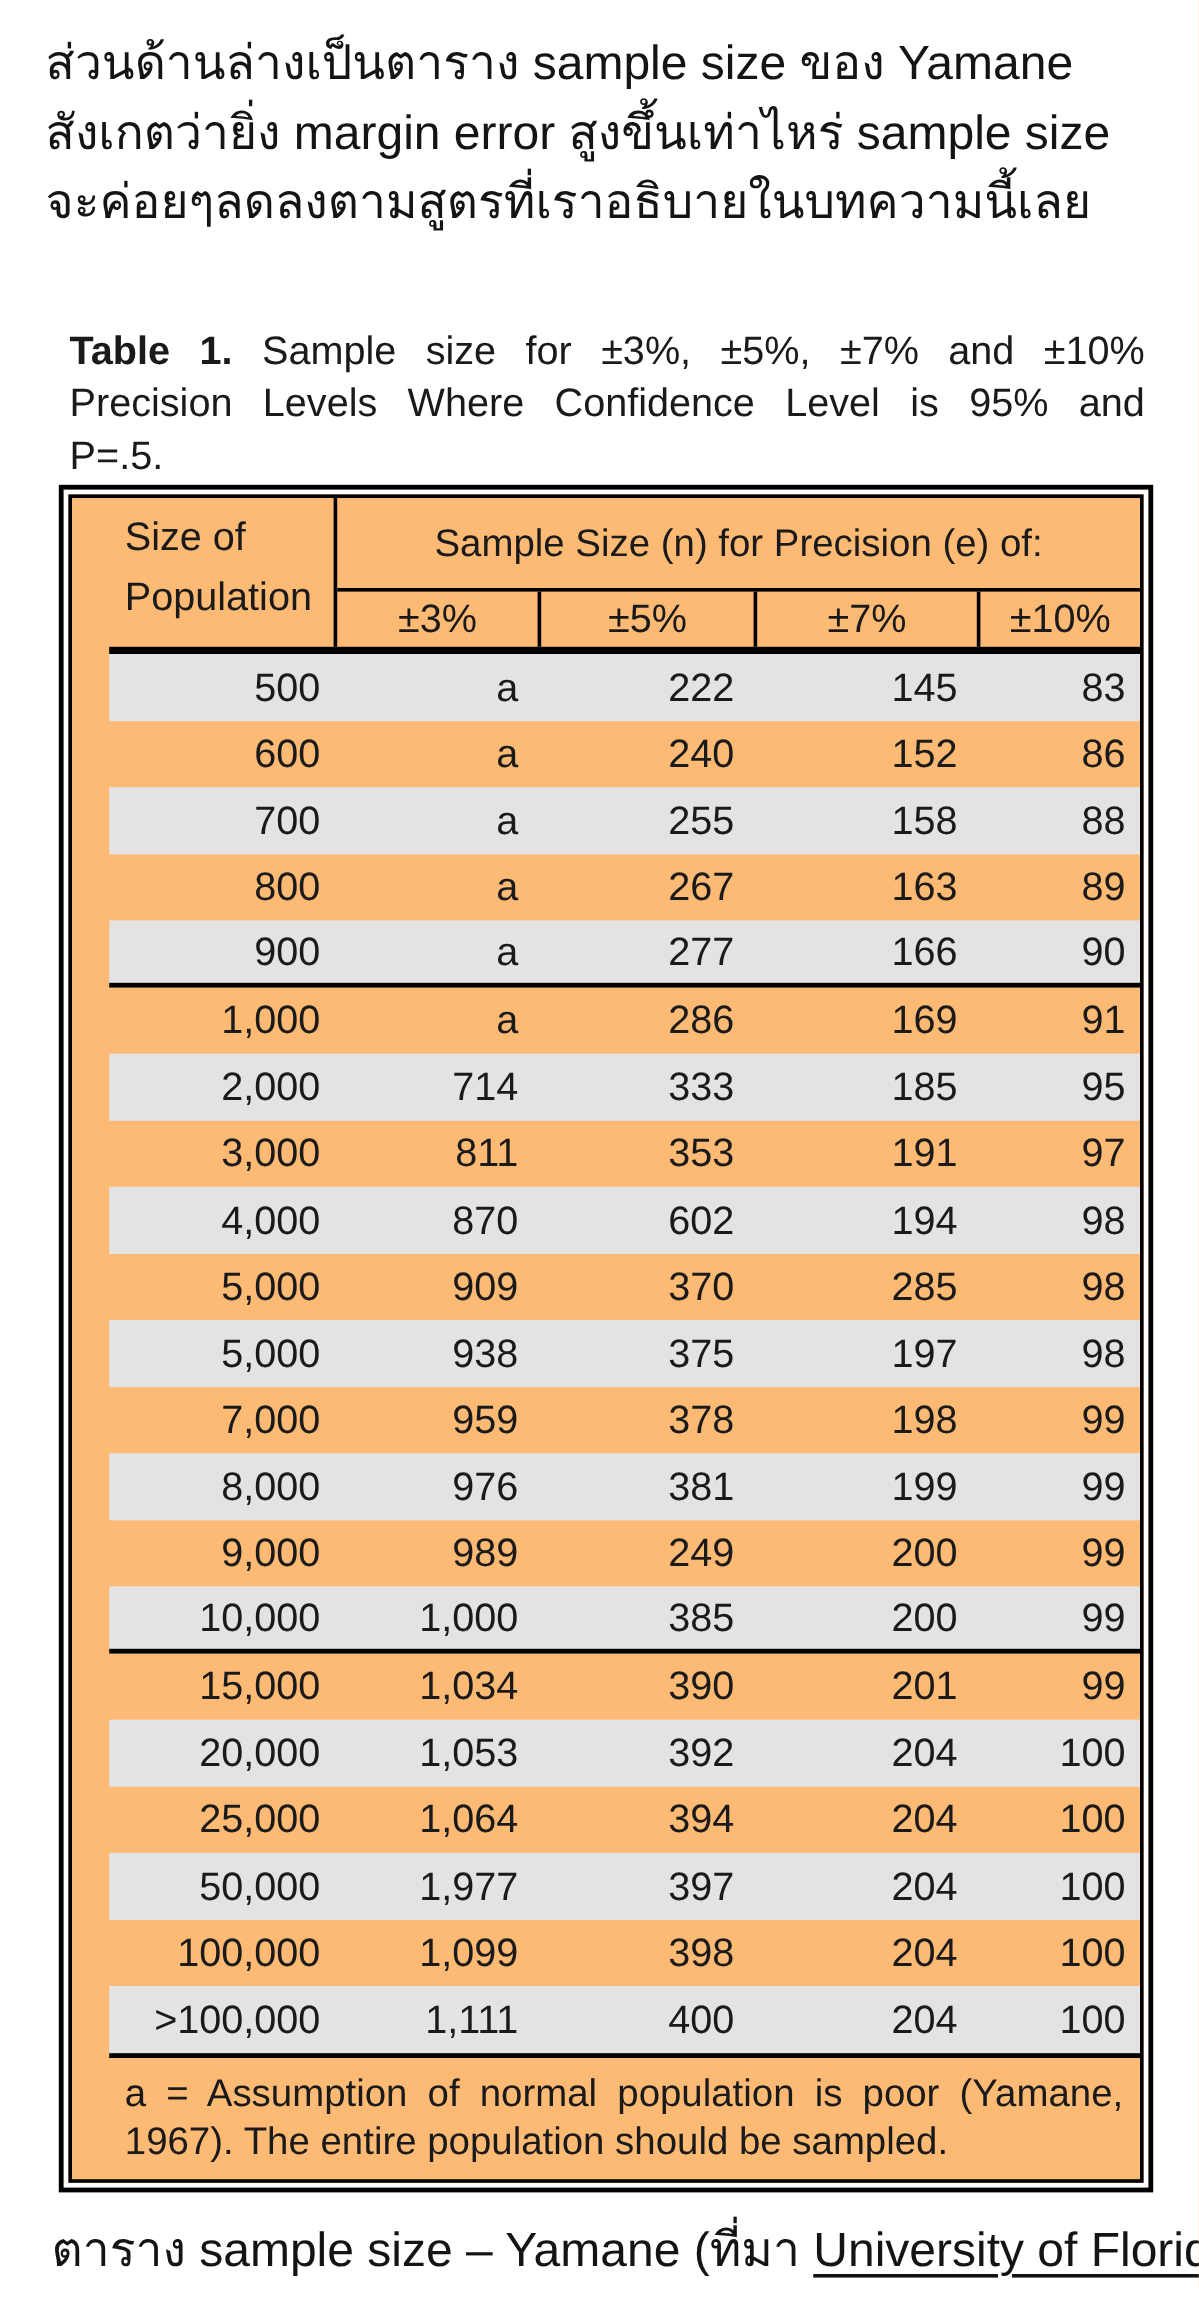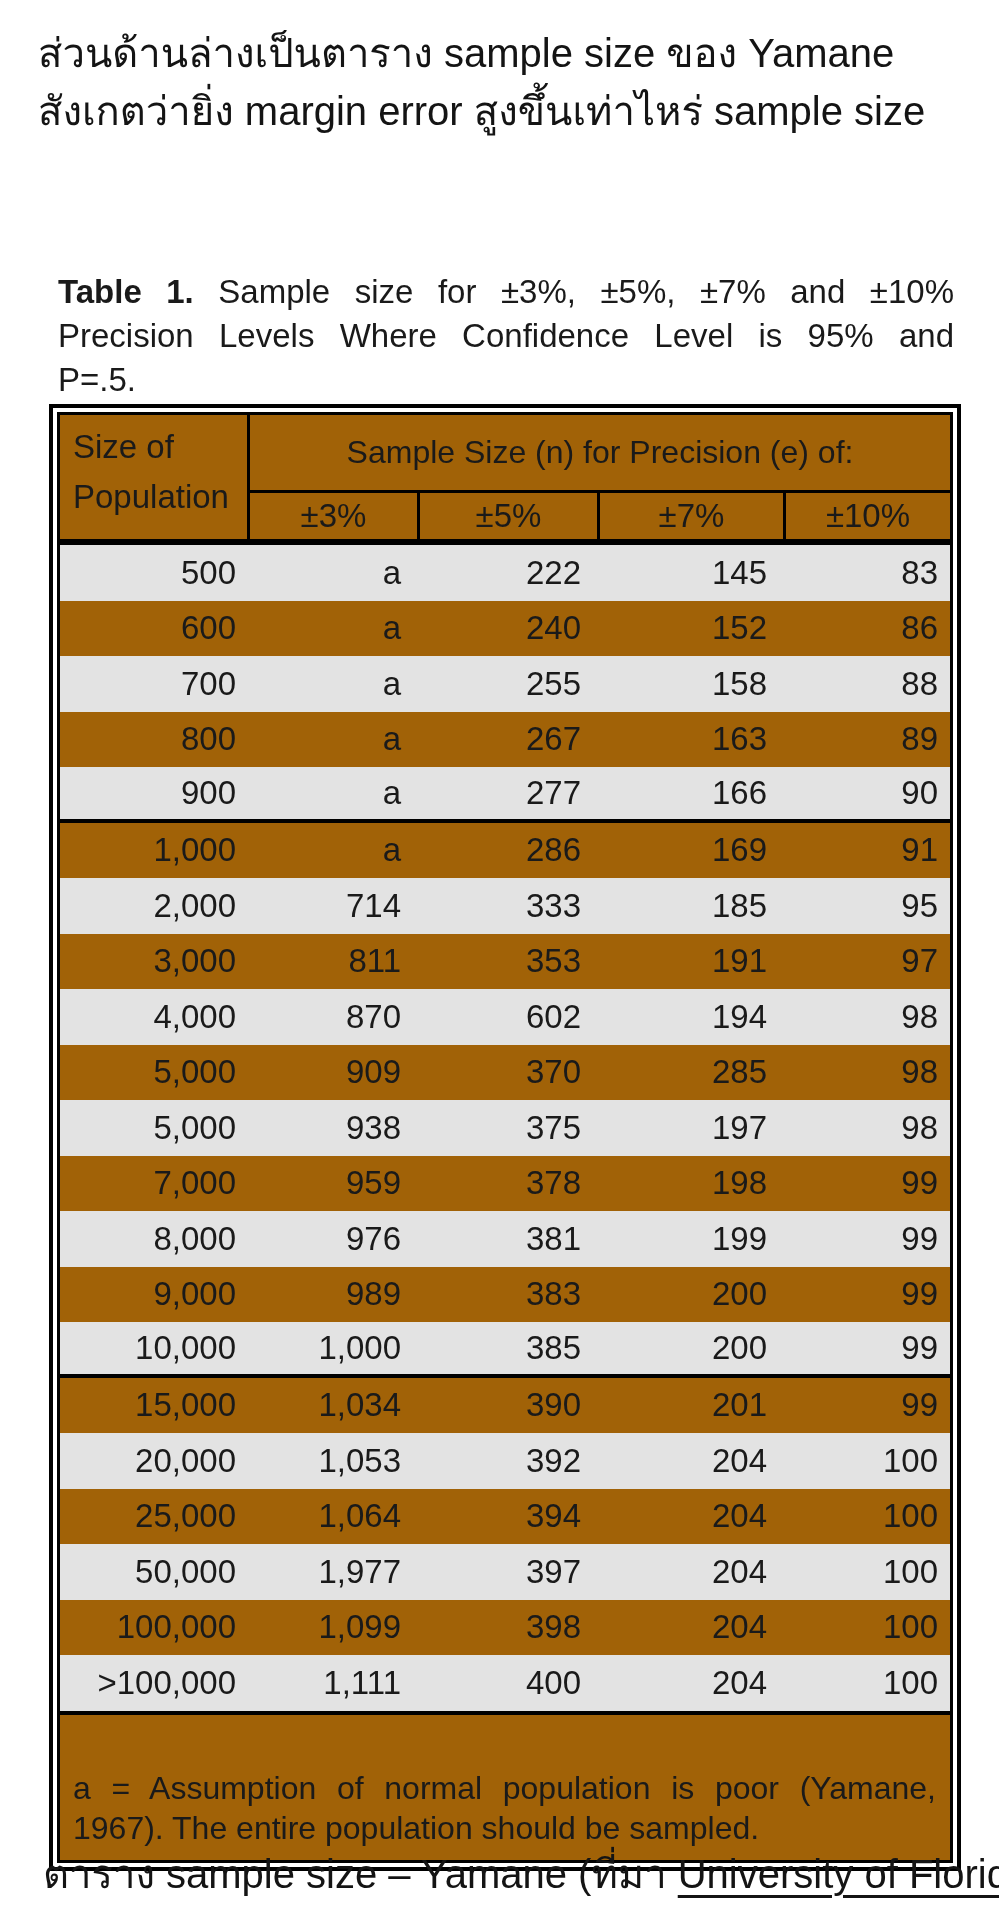--- a/index.html
+++ b/index.html
@@ -26,21 +26,21 @@
   }
   .title .jline { text-align:justify; text-align-last:justify; }
   .title .lline { text-align:left; }
   .title b { font-weight:bold; }
 
   
   .tablebox {
     position:absolute; left:49px; top:404px; width:912px;
     border:4px solid #000; padding:4px; background:#fff;
   }
-  .tbl-inner { border:3px solid #000; background:#a16207; }
+  .tbl-inner { border:3px solid #000; background:#fdba74;padding-left:31px; }
 
   
   .thead { display:flex; border-bottom:6px solid #000; }
   .hleft {
     width:190px; border-right:3px solid #000;
     padding:7px 0 0 13px; font-size:33px; line-height:50px;
   }
   .hright { flex:1; display:flex; flex-direction:column; }
   .hspan {
     height:78px; border-bottom:3px solid #000;
@@ -62,41 +62,42 @@
   .cell { text-align:right; padding-right:16px; }
   .c1 { width:190px; padding-right:14px; }
   .c2 { width:167px; } .c3 { width:180px; } .c4 { width:186px; } .c5 { flex:1; padding-right:12px; }
 
   
   .footnote {
     border-top:4px solid #000;
     padding:9px 14px 12px 13px;
     font-size:32px; line-height:40px;
   }
-  .footnote .jline { text-align:justify; text-align-last:justify;margin-top:44px; }
+  .footnote .jline { text-align:justify; text-align-last:justify; }
 
   
   .caption {
     position:absolute; left:43px; top:1842px;
     font-size:40px; color:#141414; white-space:nowrap;
   }
   .caption .link {
     text-decoration:underline;
     text-decoration-thickness:3px;
     text-underline-offset:7px;
     color:#141414;
     cursor:pointer;
   }
 </style>
 </head>
 <body>
 
 <div class="intro">
   <div>ส่วนด้านล่างเป็นตาราง sample size ของ Yamane</div>
   <div>สังเกตว่ายิ่ง margin error สูงขึ้นเท่าไหร่ sample size</div>
+  <div>จะค่อยๆลดลงตามสูตรที่เราอธิบายในบทความนี้เลย</div>
 </div>
 
 <div class="title">
   <div class="jline"><b>Table 1.</b> <span>Sample size for ±3%, ±5%, ±7% and ±10%</span></div>
   <div class="jline">Precision Levels Where Confidence Level is 95% and</div>
   <div class="lline">P=.5.</div>
 </div>
 
 <div class="tablebox">
   <div class="tbl-inner">
@@ -205,21 +206,21 @@
         <div class="row shade">
     <div class="cell c1">8,000</div>
     <div class="cell c2">976</div>
     <div class="cell c3">381</div>
     <div class="cell c4">199</div>
     <div class="cell c5">99</div>
   </div>
         <div class="row">
     <div class="cell c1">9,000</div>
     <div class="cell c2">989</div>
-    <div class="cell c3">383</div>
+    <div class="cell c3">249</div>
     <div class="cell c4">200</div>
     <div class="cell c5">99</div>
   </div>
         <div class="row shade sep-below">
     <div class="cell c1">10,000</div>
     <div class="cell c2">1,000</div>
     <div class="cell c3">385</div>
     <div class="cell c4">200</div>
     <div class="cell c5">99</div>
   </div>

